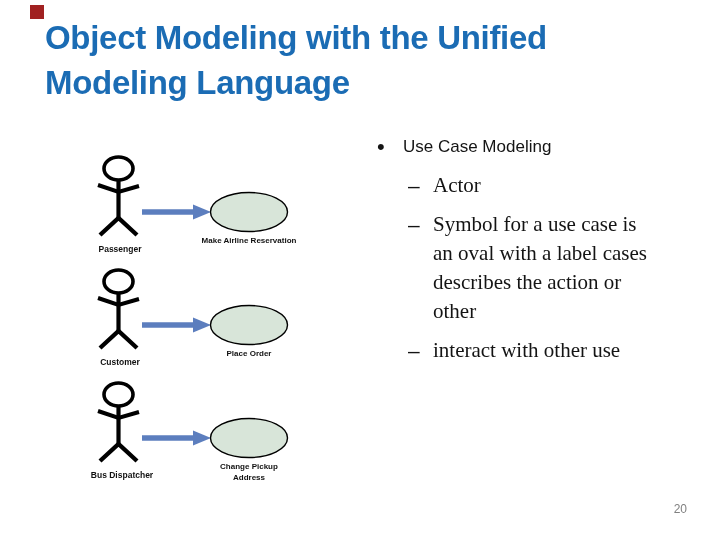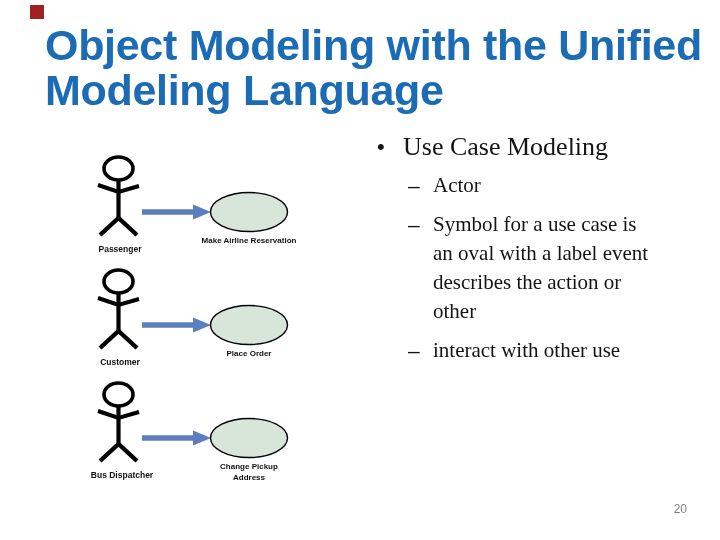--- a/index.html
+++ b/index.html
@@ -11,23 +11,22 @@
   .slide{position:absolute;inset:0;background:#ffffff;}
 
   .marker{
     position:absolute;left:30px;top:5px;width:14px;height:14px;
     background:var(--marker-red,#A12121);
   }
 
   .title{
     position:absolute;left:45px;top:15px;width:630px;
     color:var(--title-blue,#1B6CB4);
-    font-size:43px;font-weight:700;line-height:45px;letter-spacing:-0.3px;
+    font-size:33px;font-weight:700;line-height:45px;letter-spacing:-0.3px;
     white-space:nowrap;
-    margin-top:8px;
   }
 
   .diagram{
     position:absolute;left:84px;top:146px;width:214px;height:345px;
     background:#ffffff;
   }
   .diagram svg{display:block;}
   .stick{stroke:#000;fill:none;}
   .head{stroke-width:3.6px;}
   .torso{stroke-width:4.2px;}
@@ -38,21 +37,21 @@
   .usecase{fill:var(--oval-fill,#D8E5D9);stroke:#000;stroke-width:1.4px;}
   .actor-label{fill:#111;font:bold 8.5px "Liberation Sans",sans-serif;text-anchor:middle;}
   .uc-label{fill:#111;font:bold 8px "Liberation Sans",sans-serif;text-anchor:middle;}
 
   .content{
     position:absolute;left:377px;top:130px;width:335px;
     color:var(--text-dark,#141414);
   }
   .main-bullet{display:flex;align-items:flex-start;margin-bottom:7px;}
   .bullet-glyph{width:26px;flex:none;font-size:22px;line-height:34px;}
-  .main-text{font-size:26px;line-height:34px;white-space:nowrap;font-family:Liberation Serif, serif;}
+  .main-text{font-size:17px;line-height:34px;white-space:nowrap;}
   .sub-item{display:flex;margin:0 0 10px 31px;}
   .dash{width:25px;flex:none;font-size:21px;line-height:29px;}
   .sub-lines{font-size:21px;font-family:Liberation Serif, serif;}
   .sub-lines div{line-height:29px;white-space:nowrap;}
 
   .page-number{
     position:absolute;right:33px;top:502px;
     font-size:12px;color:var(--page-gray,#808080);
   }
 </style>
@@ -122,21 +121,21 @@
       <span class="dash">–</span>
       <div class="sub-lines">
         <div>Actor</div>
       </div>
     </div>
 
     <div class="sub-item">
       <span class="dash">–</span>
       <div class="sub-lines">
         <div>Symbol for a use case is</div>
-        <div>an oval with a label event</div>
+        <div>an oval with a label cases</div>
         <div>describes the action or</div>
         <div>other</div>
       </div>
     </div>
 
     <div class="sub-item">
       <span class="dash">–</span>
       <div class="sub-lines">
         <div>interact with other use</div>
       </div>

